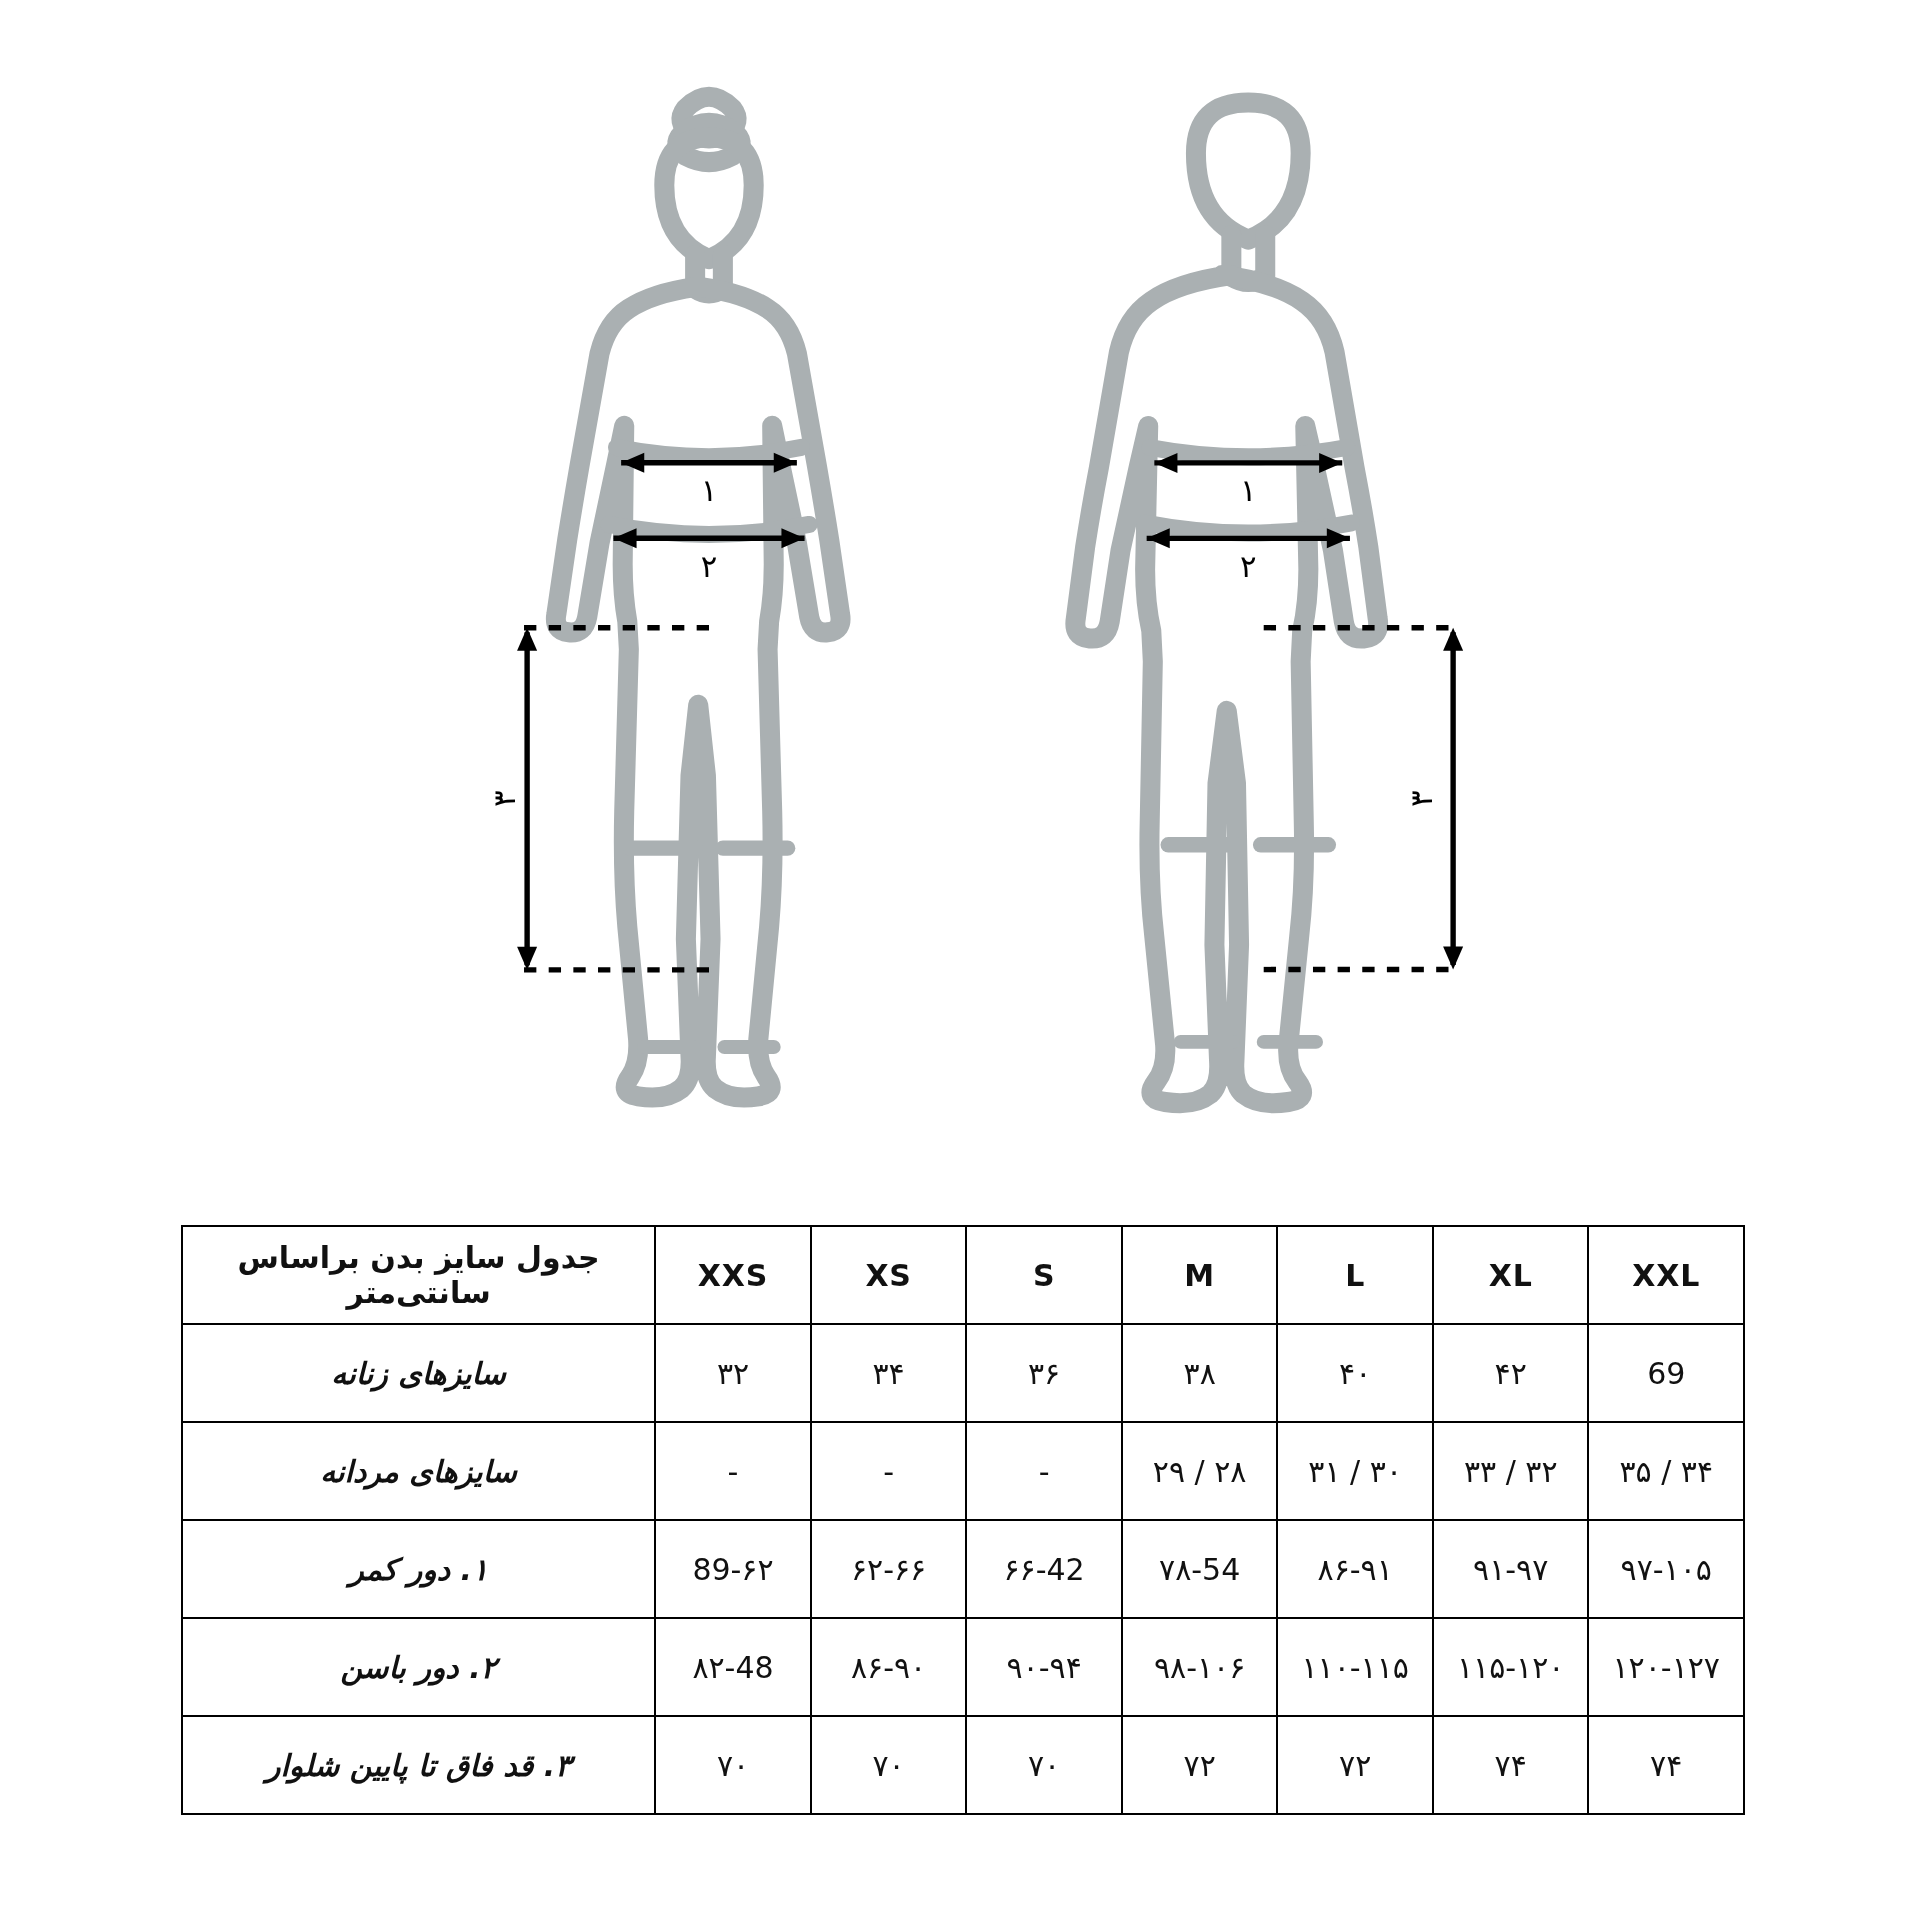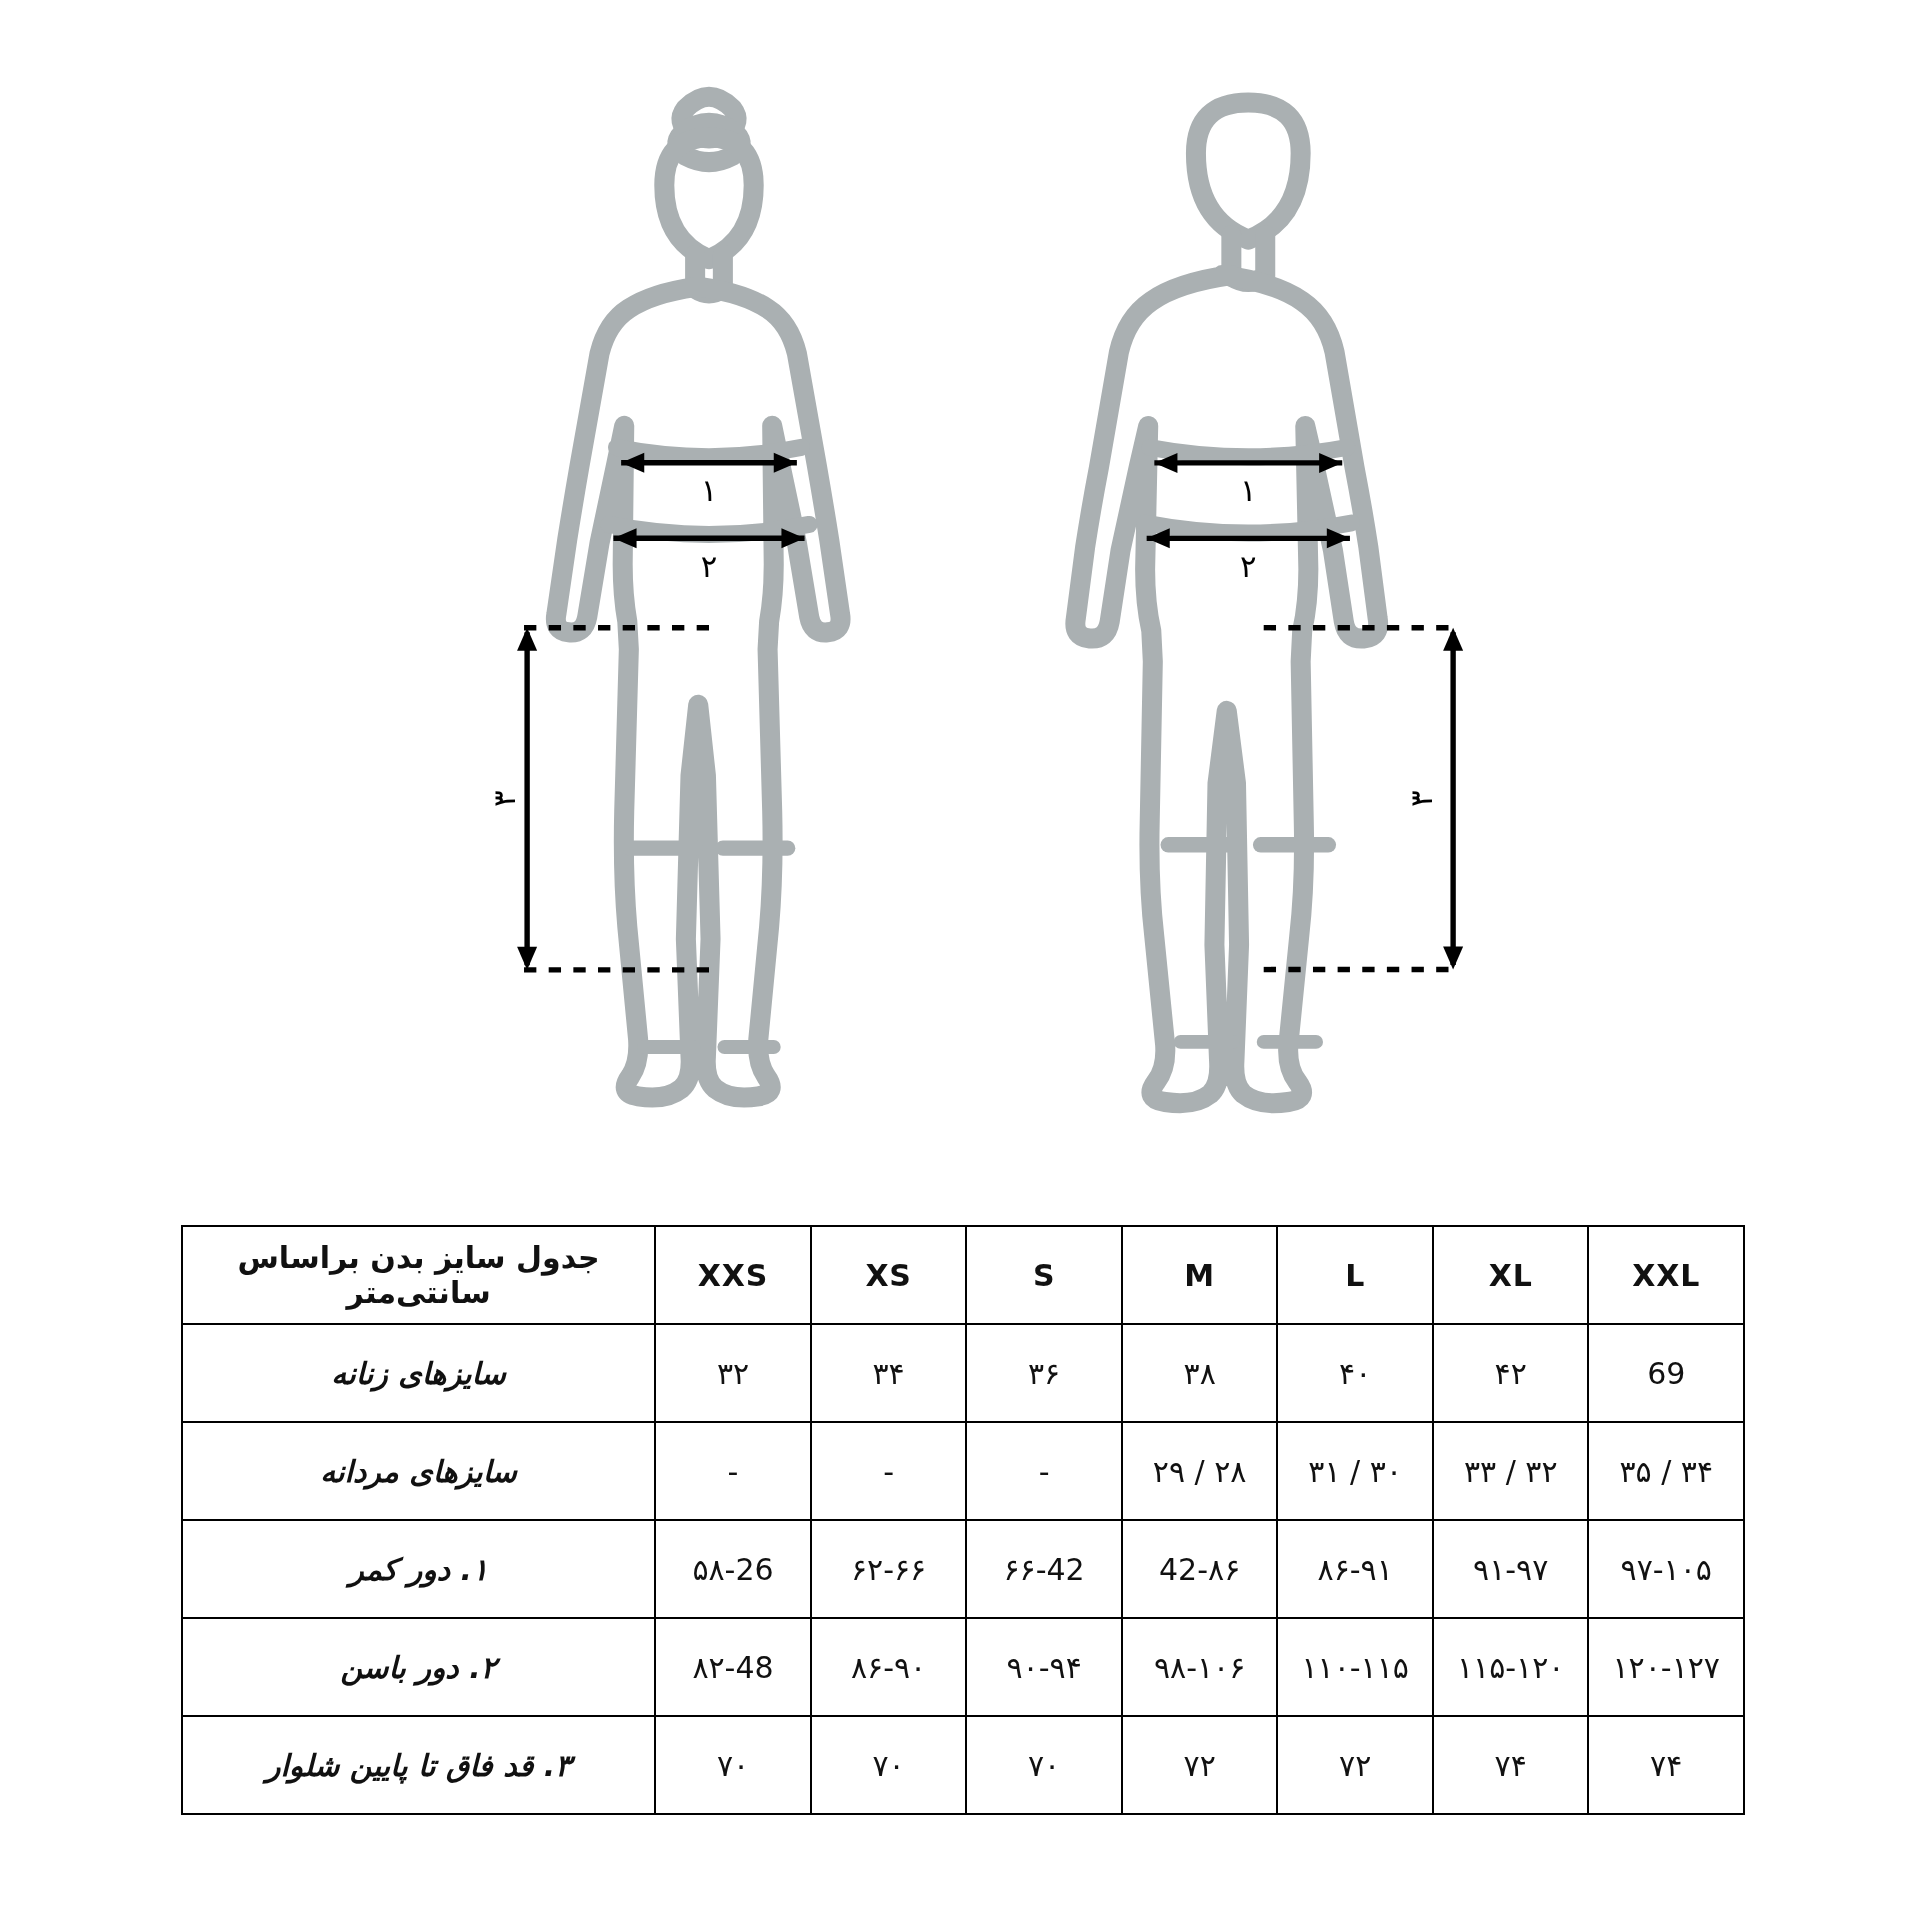--- a/index.html
+++ b/index.html
@@ -273,24 +273,24 @@
           <td class="num">۲۸ / ۲۹</td>
           <td class="num">-</td>
           <td class="num">-</td>
           <td class="num">-</td>
           <td class="row-label">سایزهای مردانه</td>
         </tr>
         <tr class="lbl-row">
           <td class="num">۹۷-۱۰۵</td>
           <td class="num">۹۱-۹۷</td>
           <td class="num">۸۶-۹۱</td>
-          <td class="num">42-۸۶</td>
+          <td class="num">۷۸-54</td>
           <td class="num">۶۶-42</td>
           <td class="num">۶۲-۶۶</td>
-          <td class="num">۵۸-26</td>
+          <td class="num">89-۶۲</td>
           <td class="row-label">۱. دور کمر</td>
         </tr>
         <tr class="lbl-row">
           <td class="num">۱۲۰-۱۲۷</td>
           <td class="num">۱۱۵-۱۲۰</td>
           <td class="num">۱۱۰-۱۱۵</td>
           <td class="num">۹۸-۱۰۶</td>
           <td class="num">۹۰-۹۴</td>
           <td class="num">۸۶-۹۰</td>
           <td class="num">۸۲-48</td>

